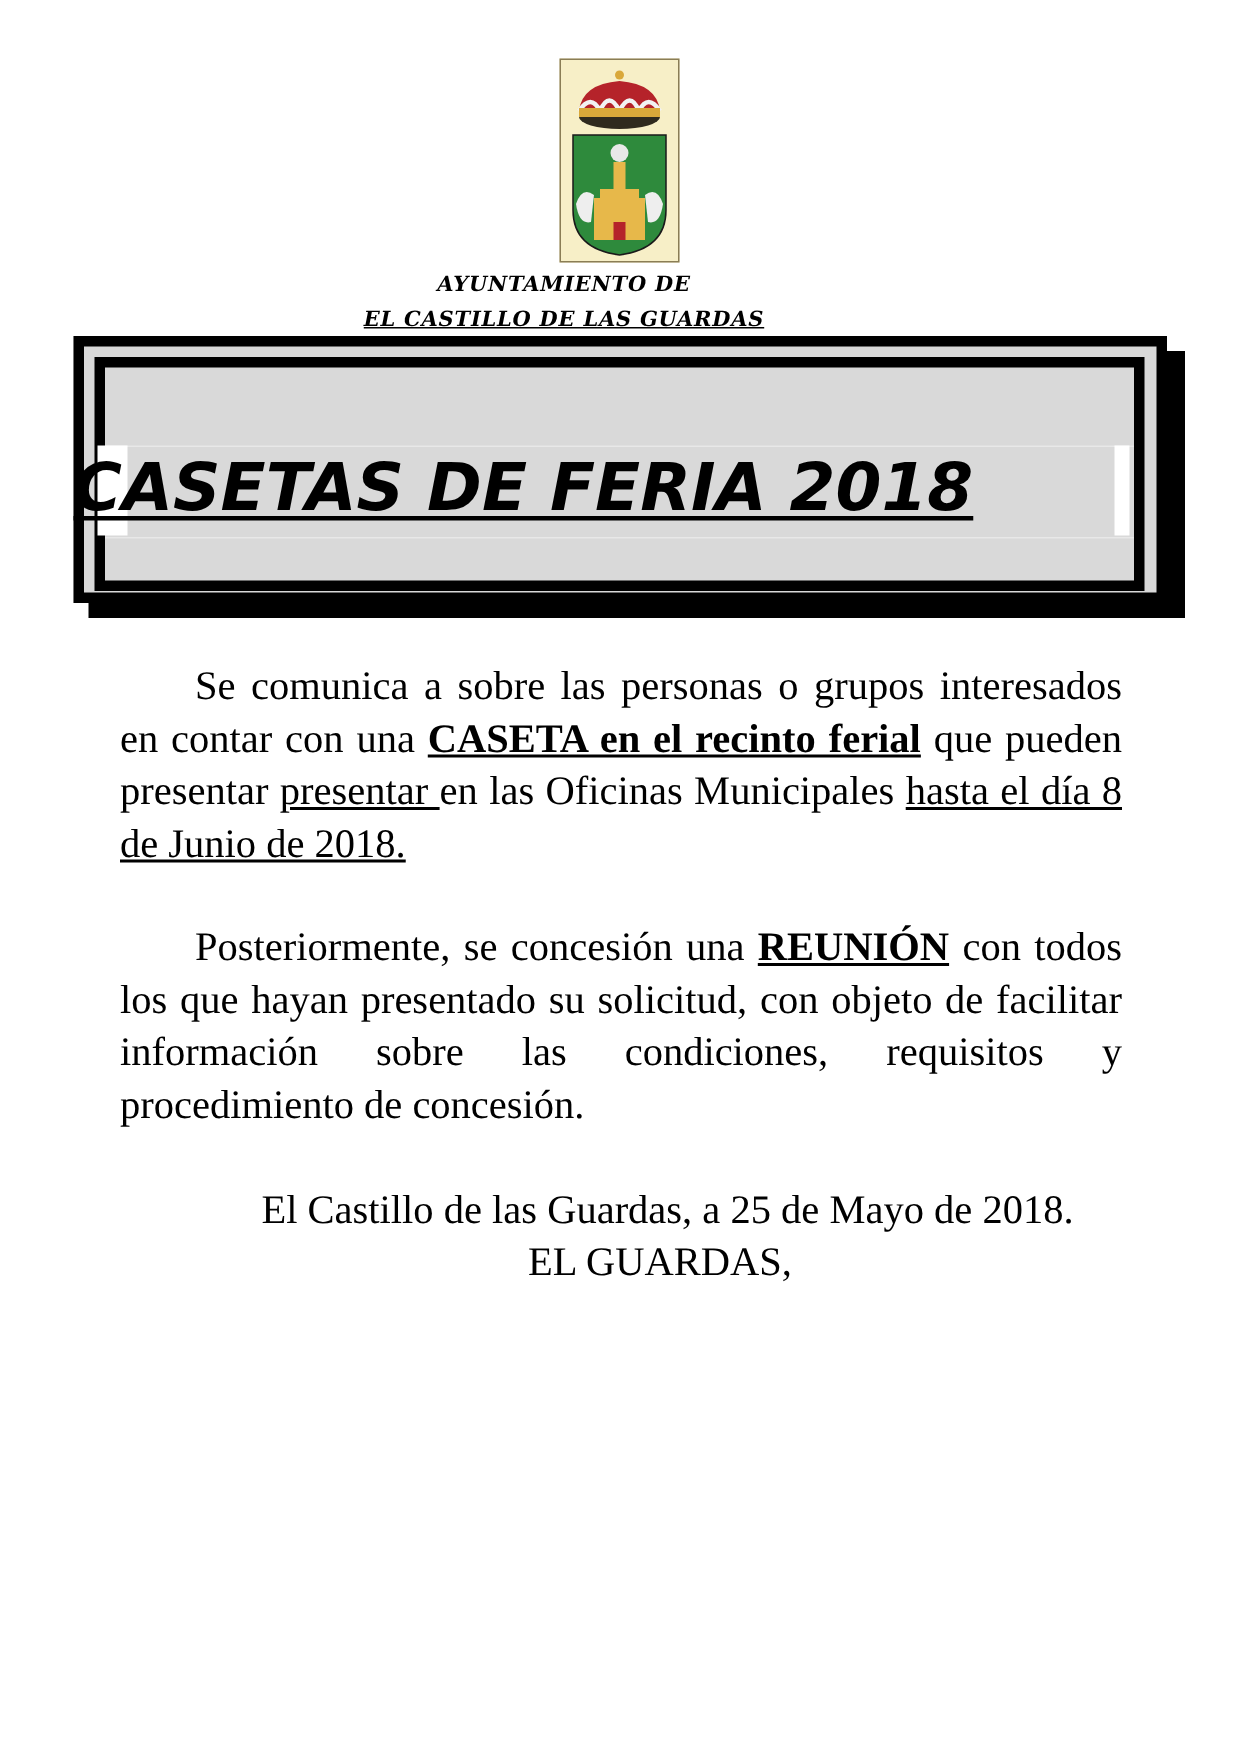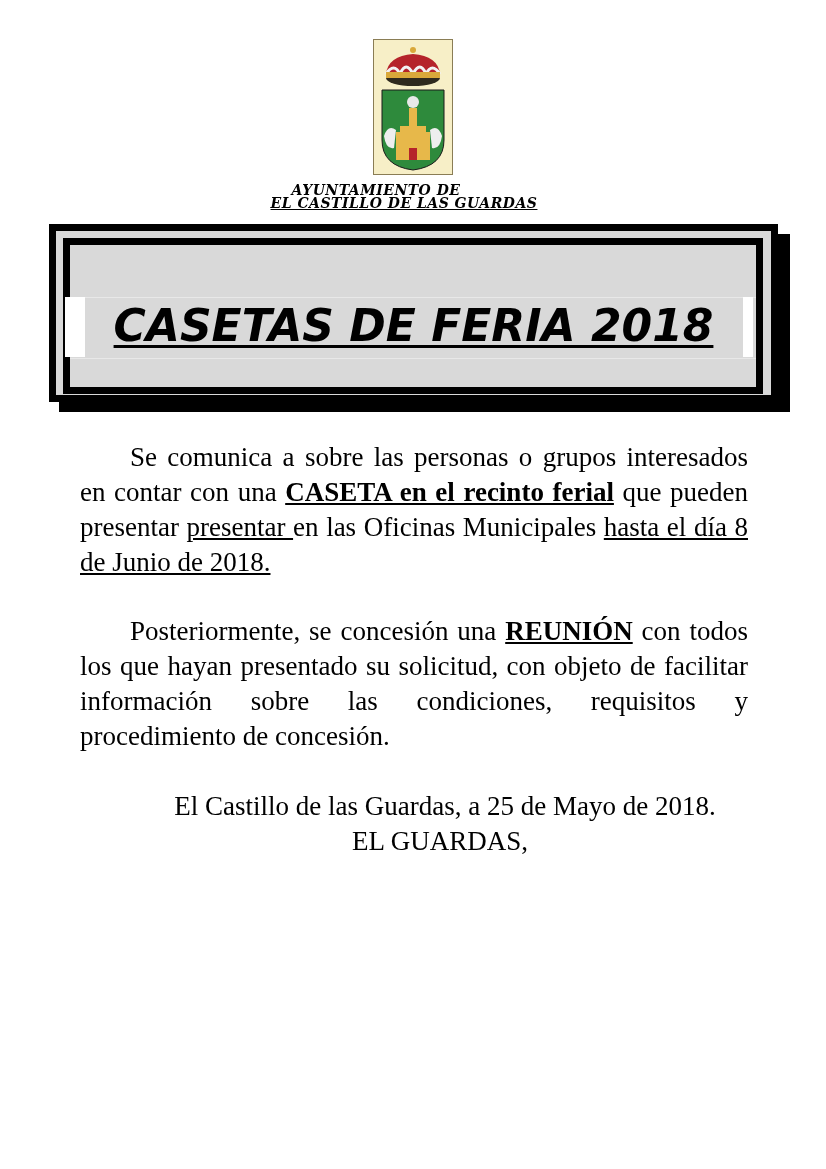--- a/index.html
+++ b/index.html
@@ -3,31 +3,31 @@
 <meta charset="utf-8">
 <style>
   html, body { margin: 0; padding: 0; background: #ffffff; }
   body { width: 826px; height: 1169px; position: relative; overflow: hidden; font-family: "Liberation Serif", serif; color: #000; }
 
   .crest { position: absolute; left: 373px; top: 39px; width: 80px; height: 136px; background: #f7efc7; border: 1px solid #8a7d55; box-sizing: border-box; }
   .crest svg { display: block; }
 
   .heading { position: absolute; left: 0; width: 752px; text-align: center; font-family: "DejaVu Serif", serif; font-weight: bold; font-style: italic; letter-spacing: 0.5px; }
   .heading.l1 { top: 182px; font-size: 14px; }
-  .heading.l2 { top: 195px; font-size: 14px; text-decoration: underline; padding-left: 28px; }
+  .heading.l2 { top: 205px; font-size: 14px; text-decoration: underline; }
 
   
   .banner { position: absolute; left: 49px; top: 224px; width: 729px; height: 186px; }
   .shadow { position: absolute; left: 10px; top: 10px; width: 731px; height: 178px; background: #000; }
   .outer { position: absolute; left: 0; top: 0; width: 729px; height: 178px; background: #d9d9d9; border: 7px solid #000; box-sizing: border-box; }
   .inner { position: absolute; left: 14px; top: 14px; width: 700px; height: 156px; background: #d9d9d9; border: 7px solid #000; box-sizing: border-box; }
   .band { position: absolute; left: 21px; top: 73px; width: 686px; height: 60px; background: #d9d9d9; border-top: 1px solid #e8e8e8; border-bottom: 1px solid #e8e8e8; }
   .band-white-l { position: absolute; left: 16px; top: 73px; width: 20px; height: 60px; background: #fff; }
   .band-white-r { position: absolute; left: 694px; top: 73px; width: 10px; height: 60px; background: #fff; }
-  .title { position: absolute; left: 0; top: 72px; width: 729px; text-align: center; font-family: "DejaVu Sans", sans-serif; font-weight: bold; font-style: italic; font-size: 44px; line-height: 60px; text-decoration: underline; text-decoration-thickness: 3px; text-underline-offset: 4px; letter-spacing: 0px; }
+  .title { position: absolute; left: 0; top: 72px; width: 729px; text-align: left; font-family: "DejaVu Sans", sans-serif; font-weight: bold; font-style: italic; font-size: 44px; line-height: 60px; text-decoration: underline; text-decoration-thickness: 3px; text-underline-offset: 4px; letter-spacing: 0px; }
 
   .para { position: absolute; left: 80px; width: 668px; font-size: 27px; line-height: 35px; text-align: justify; text-align-last: left; }
   .para .indent { display: inline-block; width: 50px; }
   .p1 { top: 440px; }
   .p2 { top: 614px; }
   .u { text-decoration: underline; }
   .bu { font-weight: bold; text-decoration: underline; }
 
   .sign { position: absolute; left: 80px; width: 710px; text-align: center; font-size: 27px; line-height: 35px; }
   .sign.s1 { top: 789px; left: 100px; width: 690px; }

